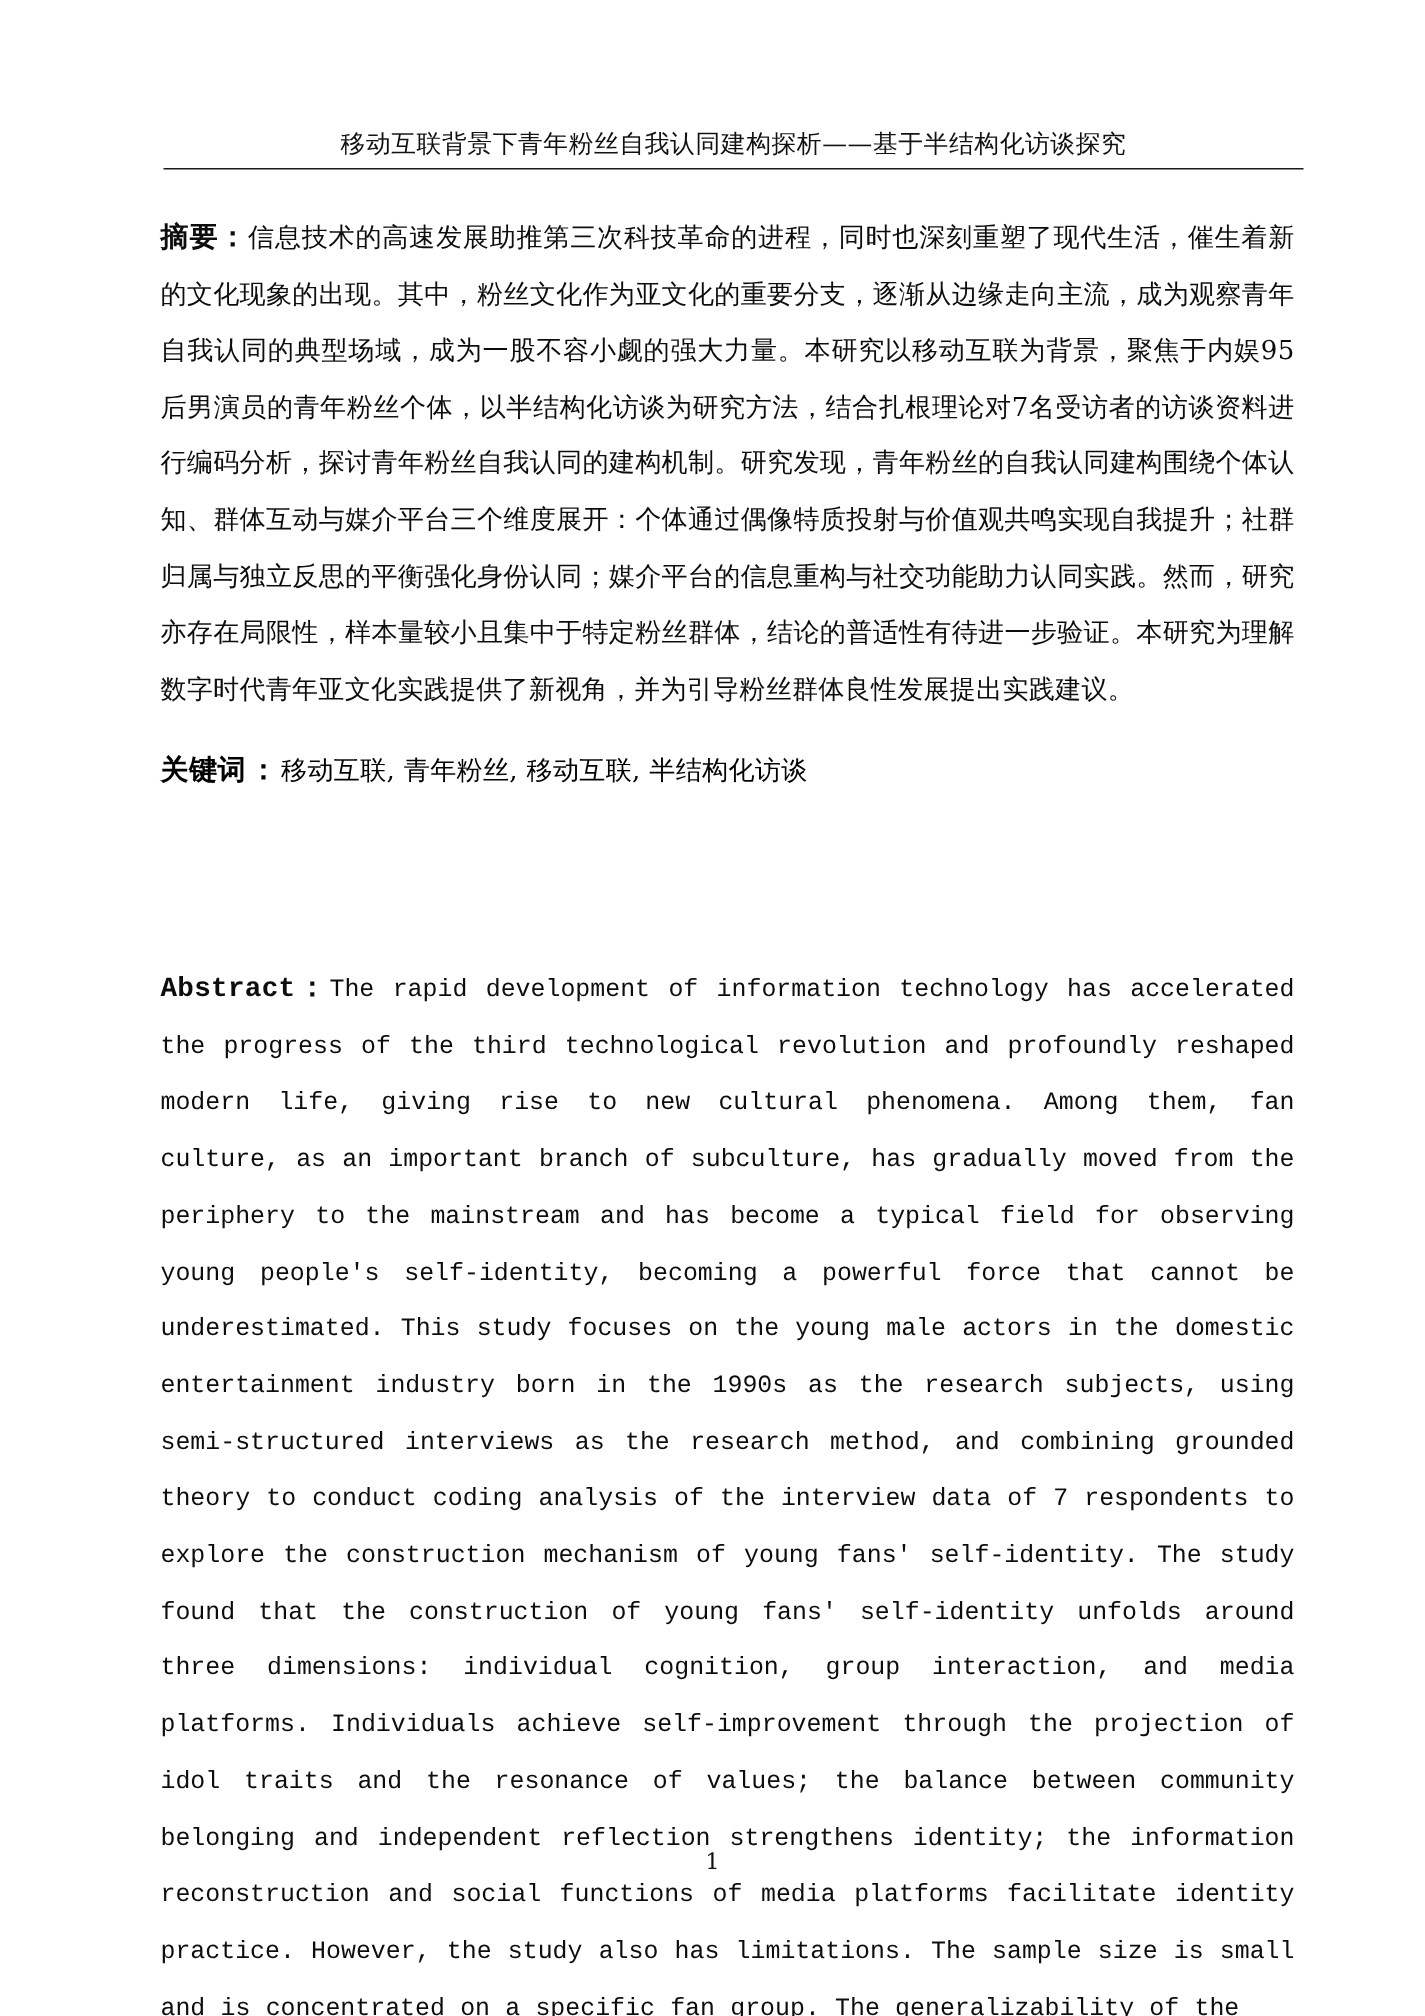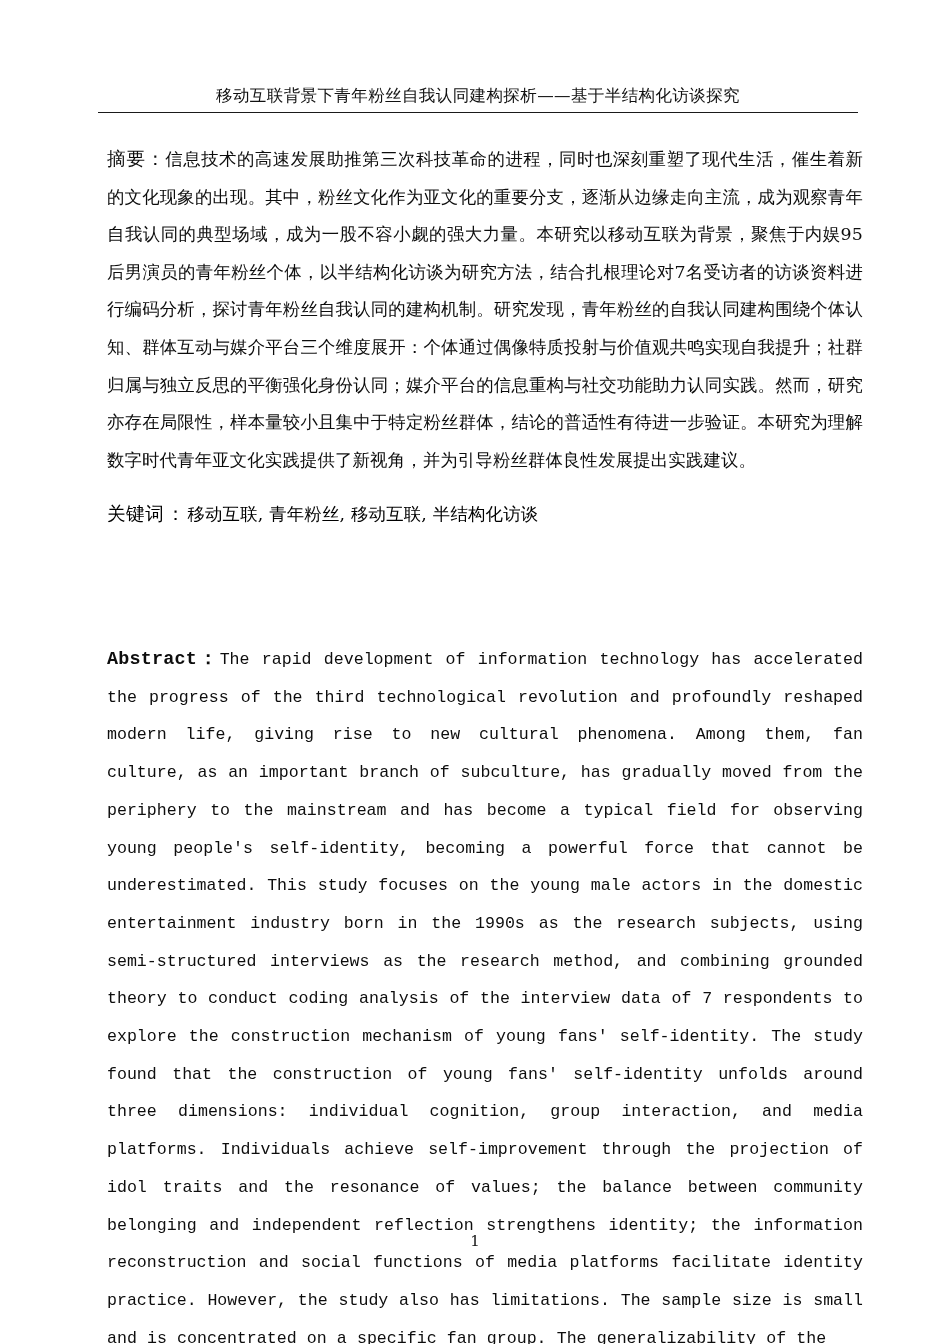--- a/index.html
+++ b/index.html
@@ -20,21 +20,21 @@
     position: absolute;
     left: 0; top: 0;
     width: 950px;
     height: 1344px;
     box-sizing: border-box;
   }
 
   
   .header-zone {
     position: absolute;
-    left: 98px;
+    left: 109px;
     top: 84px;
     width: 760px;
   }
   .header-title {
     font-family: "DejaVu Serif", "Liberation Serif", serif;
     font-size: 16.5px;
     line-height: 24px;
     text-align: center;
     letter-spacing: 0.4px;
     color: #111;
@@ -63,21 +63,21 @@
     color: #0d0d0d;
   }
 
   .para-cn {
     font-family: "DejaVu Serif", "Liberation Serif", serif;
     text-indent: 0;
     letter-spacing: 0.15px;
   }
 
   .lead-label-cn {
-    font-weight: normal;
+    font-weight: bold;
     font-size: 18.6px;
     letter-spacing: 0.5px;
   }
 
   .keywords {
     margin-top: 18px;
     font-size: 17.4px;
     line-height: 34px;
     text-align: left;
     font-family: "DejaVu Serif", "Liberation Serif", serif;

